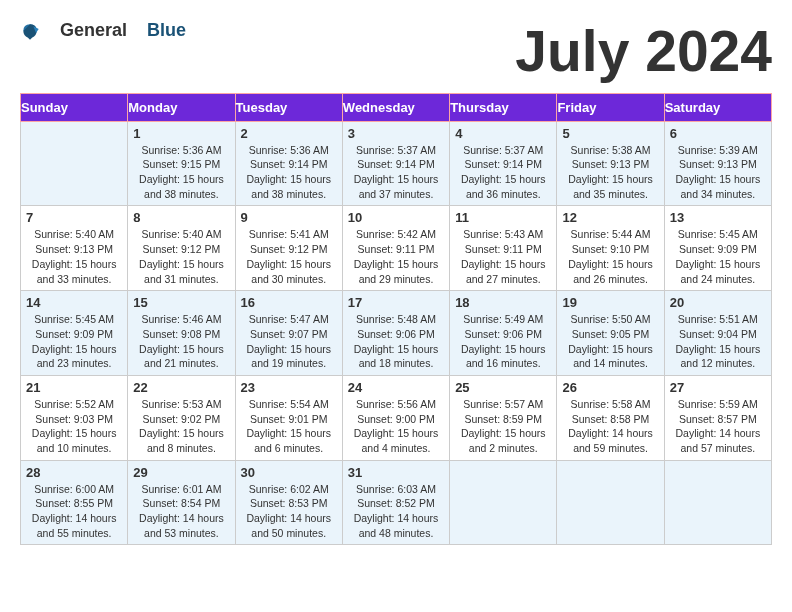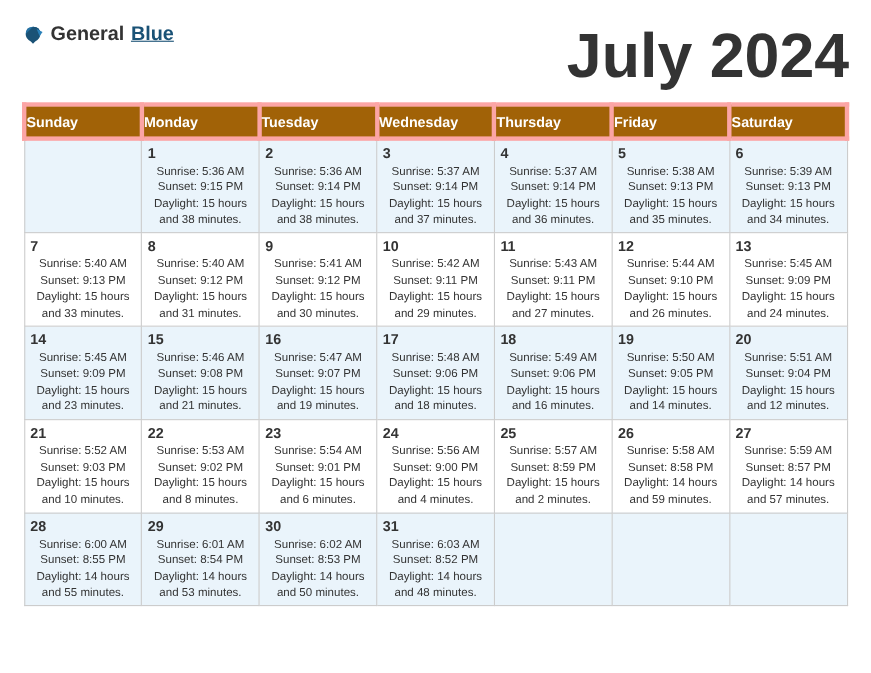--- a/index.html
+++ b/index.html
@@ -17,32 +17,31 @@
       margin-bottom: 10px;
     }
     .logo {
       display: flex;
       flex-direction: column;
       align-items: flex-start;
     }
     .logo-text {
       display: flex;
       align-items: center;
-      gap: 6px;
+      gap: 20px;
     }
     .logo-general {
       font-size: 18px;
       font-weight: bold;
       color: #333;
     }
     .logo-blue {
       font-size: 18px;
       font-weight: bold;
       color: #1a5276;
-      text-decoration: underline;
     }
     .logo-icon {
       width: 20px;
       height: 20px;
     }
     .title-section {
       text-align: right;
     }
     .month-title {
       font-size: 57px;
@@ -53,27 +52,27 @@
     .subtitle {
       font-size: 16px;
       color: #555;
     }
     .calendar {
       width: 100%;
       border-collapse: collapse;
       font-size: 11px;
     }
     .calendar thead tr th {
-      background-color: #a16207;
+      background-color: #6d28d9;
       color: #fff;
       padding: 6px 0;
       text-align: left;
       font-size: 13px;
       font-weight: bold;
-      border: 4px solid #fca5a5;
+      border: 1px solid #fca5a5;
     }
     .calendar tbody tr td {
       border: 1px solid #ccc;
       vertical-align: top;
       padding: 4px 5px;
       width: 107px;
       min-height: 80px;
       height: 80px;
     }
     .day-number {

